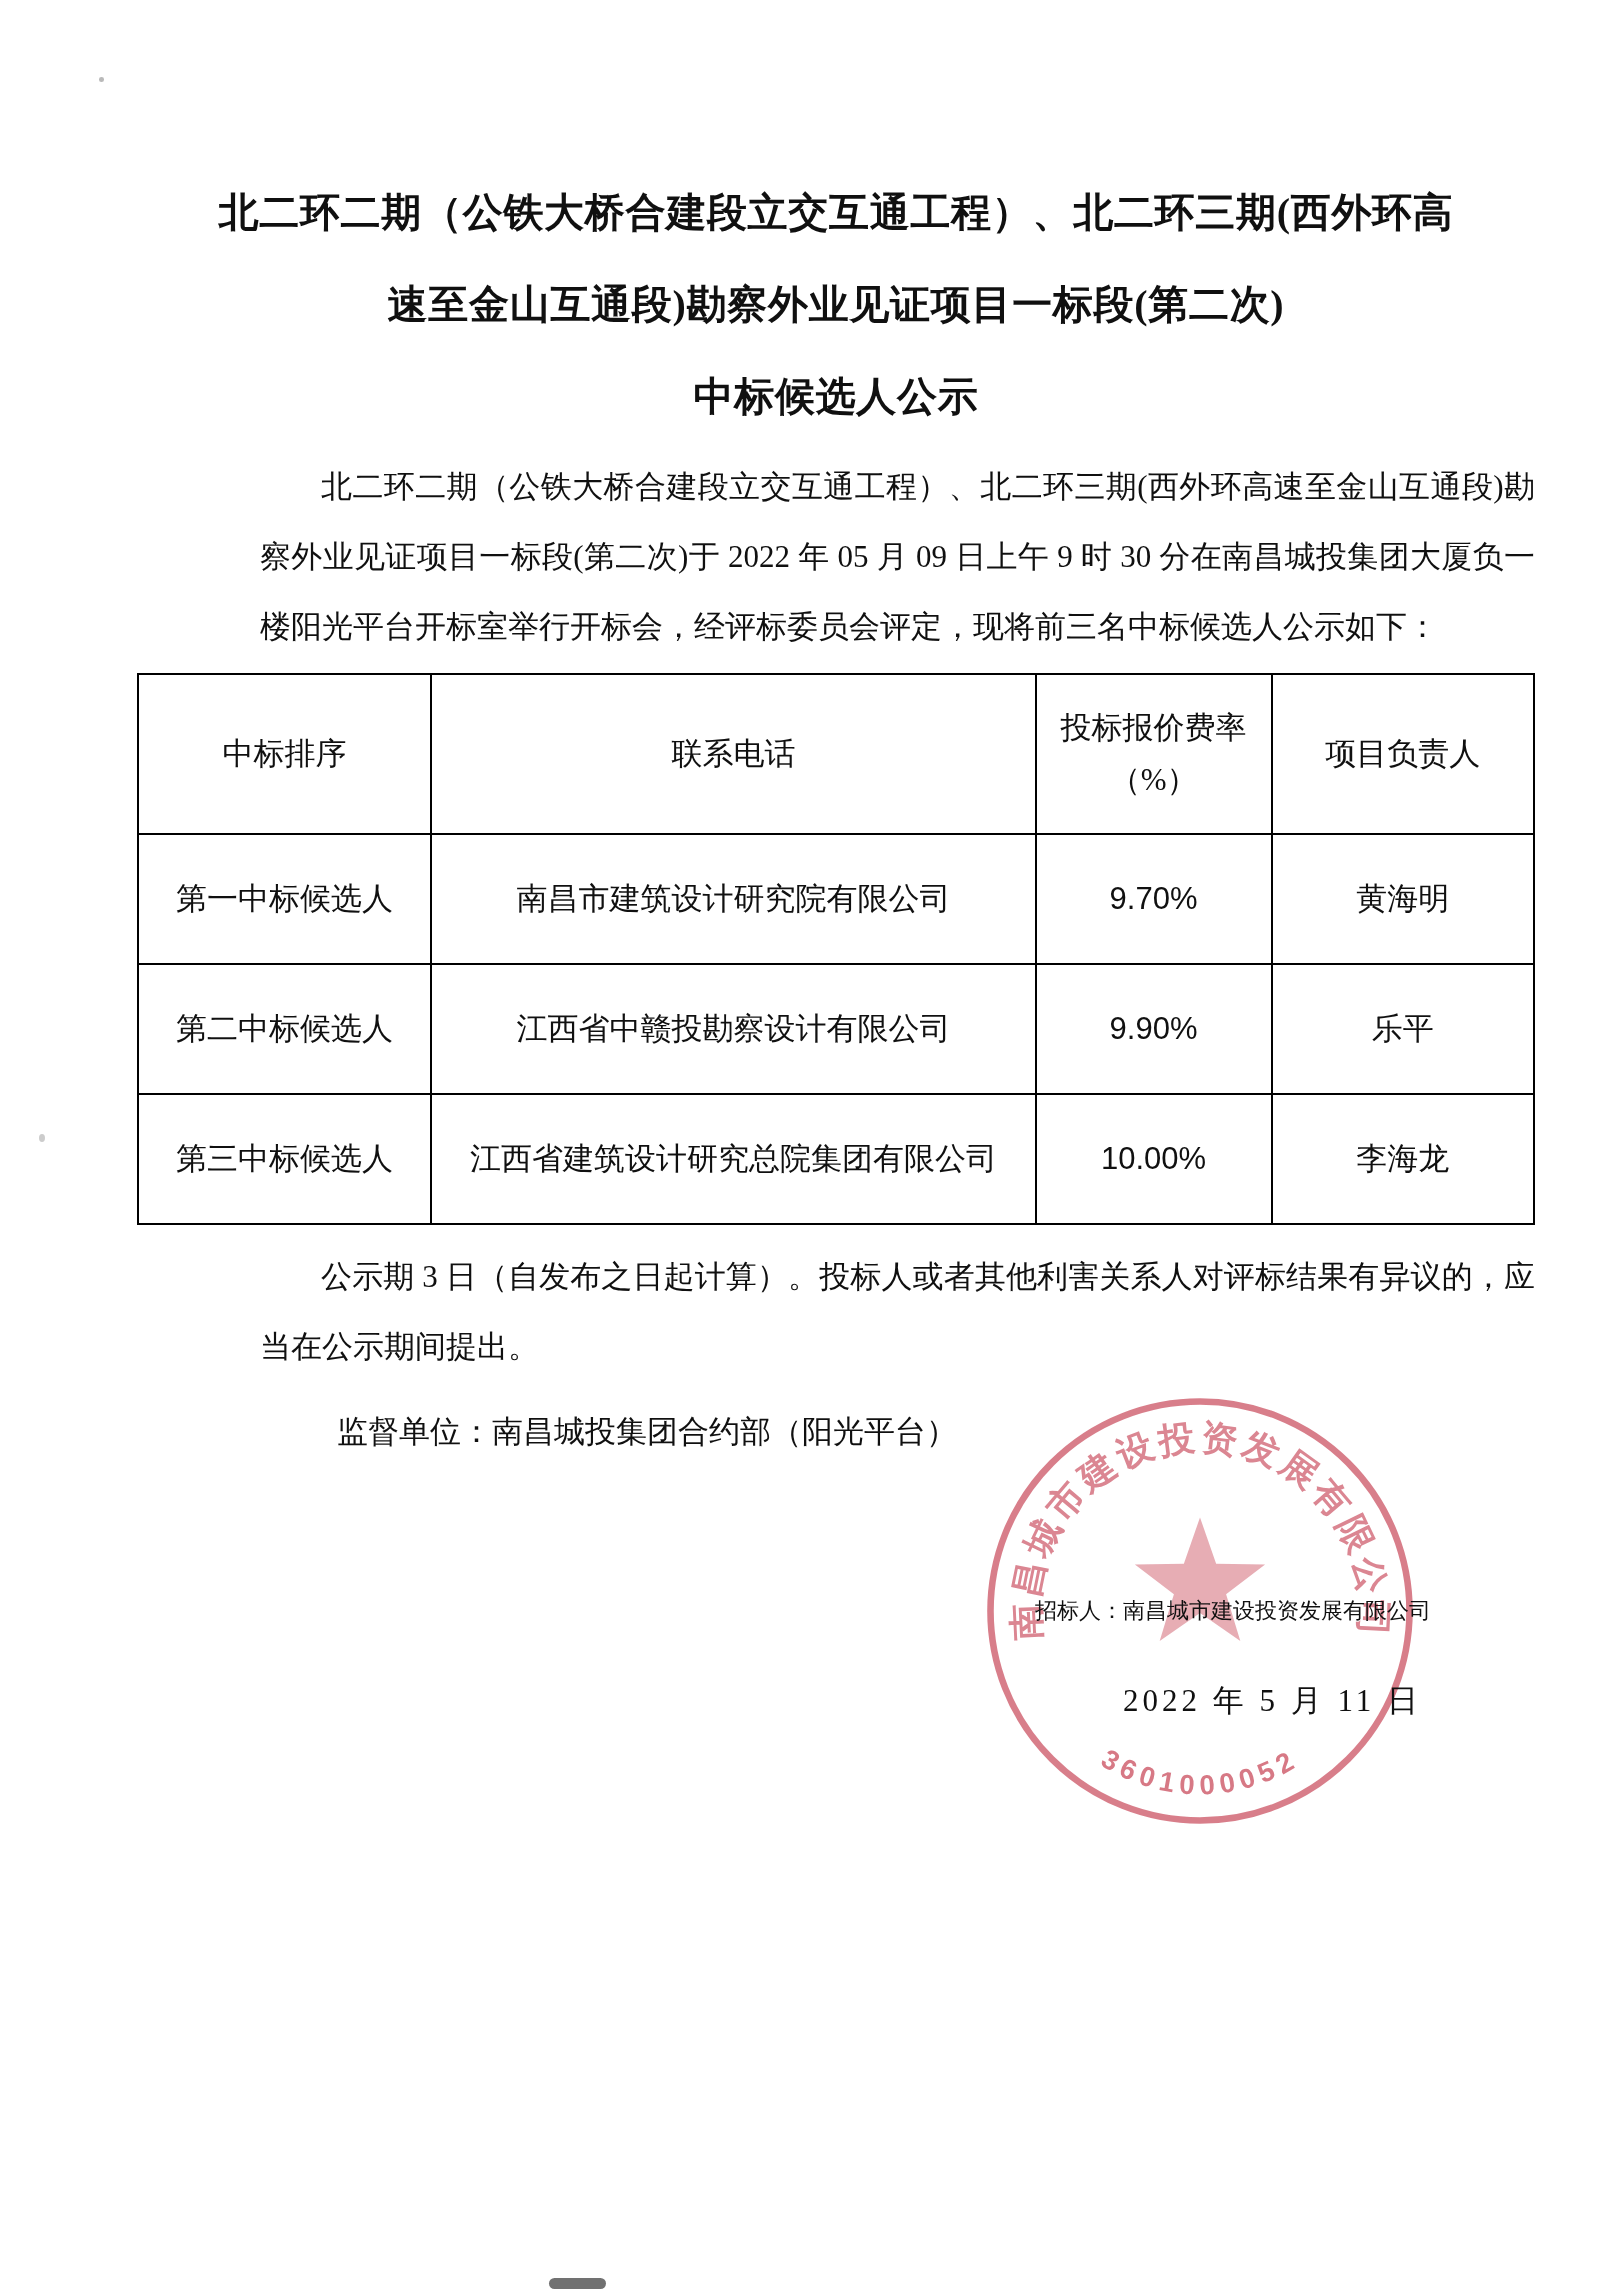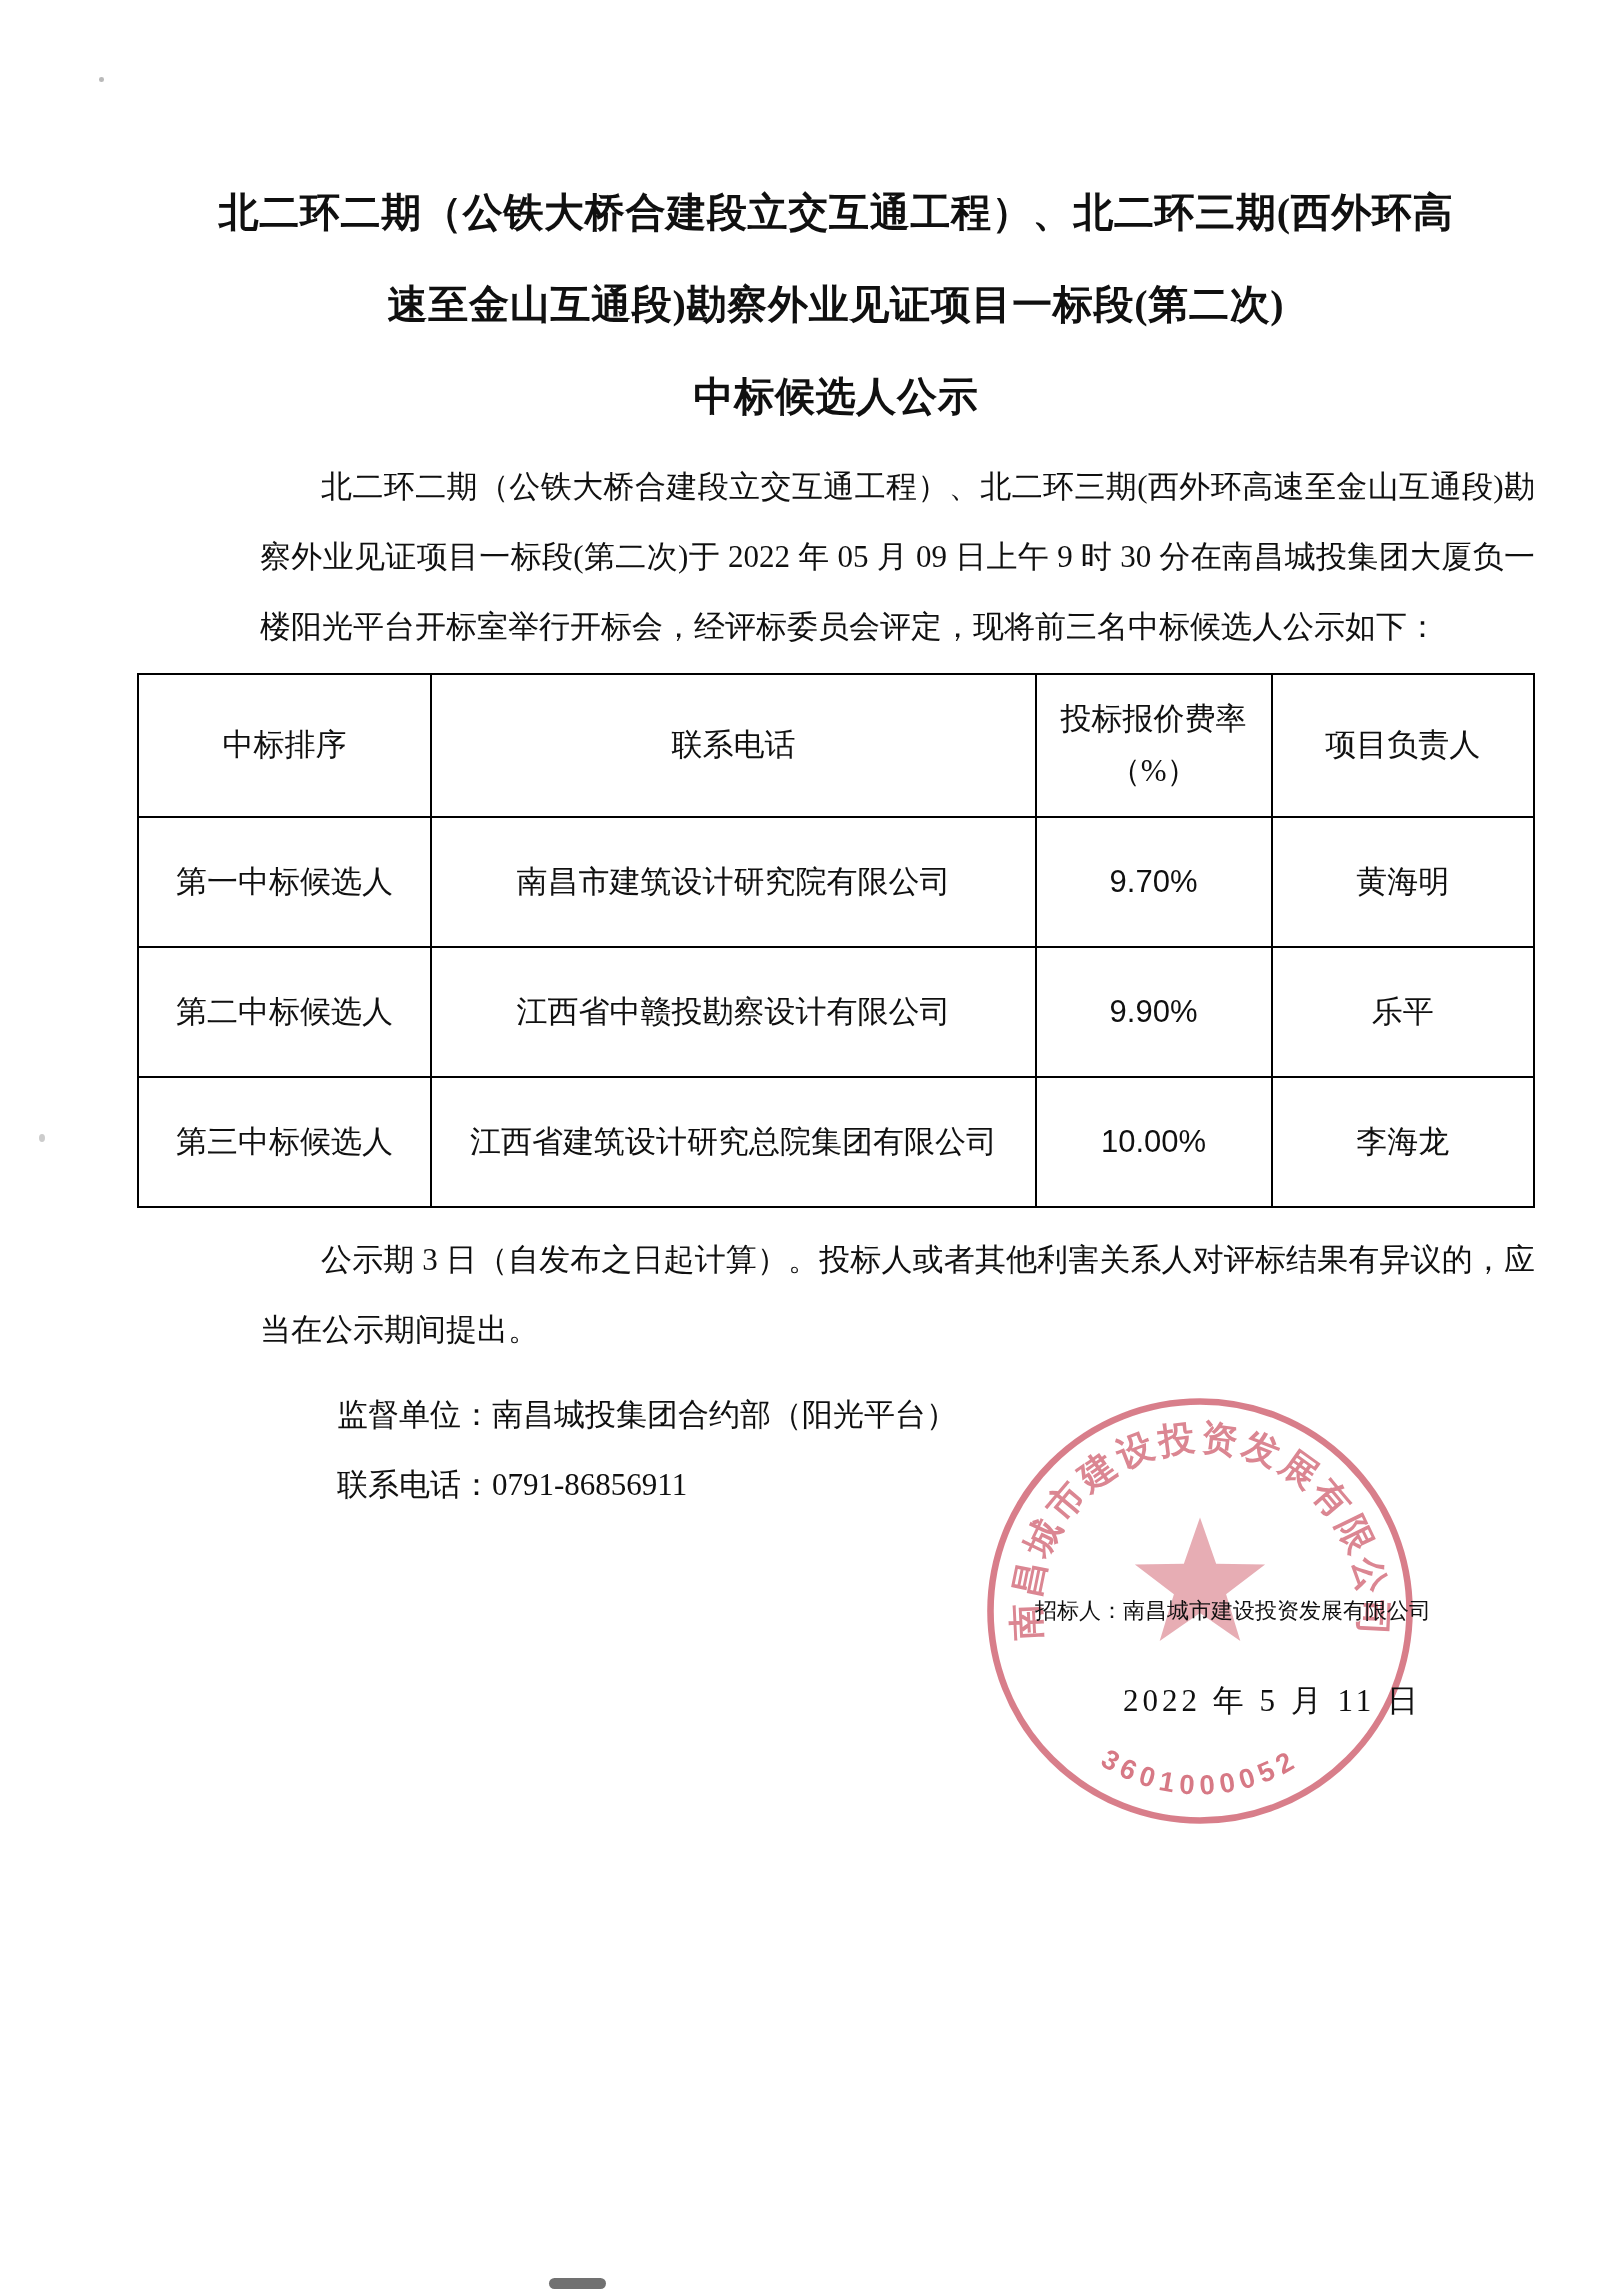--- a/index.html
+++ b/index.html
@@ -39,21 +39,21 @@
     margin-top:10.7px;
     table-layout:fixed;
   }
   table.bid-table td, table.bid-table th {
     border:2px solid #000;
     text-align:center; vertical-align:middle;
     font-size:31px; font-weight:400;
     padding:0 4px;
     overflow:hidden;
   }
-  table.bid-table tr.head-row { height:143px; }
+  table.bid-table tr.head-row { height:160px; }
   table.bid-table tr.data-row { height:130px; }
   .col-rank   { width:21%;   }
   .col-bidder { width:43.3%; }
   .col-rate   { width:16.9%; }
   .col-mgr    { width:18.8%; }
   .rate-head-line { display:block; line-height:52px; }
   .rate-val {
     font-family:"Liberation Sans","DejaVu Sans",sans-serif;
     font-weight:600; font-size:29px;
   }
@@ -144,21 +144,20 @@
         <td>江西省建筑设计研究总院集团有限公司</td>
         <td class="rate-val">10.00%</td>
         <td>李海龙</td>
       </tr>
     </tbody>
   </table>
 
   <div class="para" style="margin-top:17.3px;">公示期 3 日（自发布之日起计算）。投标人或者其他利害关系人对评标结果有异议的，应当在公示期间提出。</div>
 
   <div class="contact-line first">监督单位：南昌城投集团合约部（阳光平台）</div>
-  <div class="contact-line">联系电话：0791-86856911</div>
 
 </div>
 
 <svg class="stamp" viewBox="0 0 680 680" xmlns="http://www.w3.org/2000/svg">
   <defs>
     <path id="arcTop" d="M 103 403 A 245 245 0 1 1 577 403" fill="none"></path>
     <path id="arcBottom" d="M 161 553 A 278 278 0 0 0 519 553" fill="none"></path>
   </defs>
   <circle cx="340" cy="340" r="318" fill="none" stroke="#c43b4e" stroke-width="10" opacity="0.75"></circle>
   <polygon fill="#c43b4e" opacity="0.48" points="340,198 364.5,268.1 438.8,269.6 379.6,314.5 401.2,385.6 340,343.2 278.8,385.6 300.4,314.5 241.2,269.6 315.5,268.1"></polygon>

